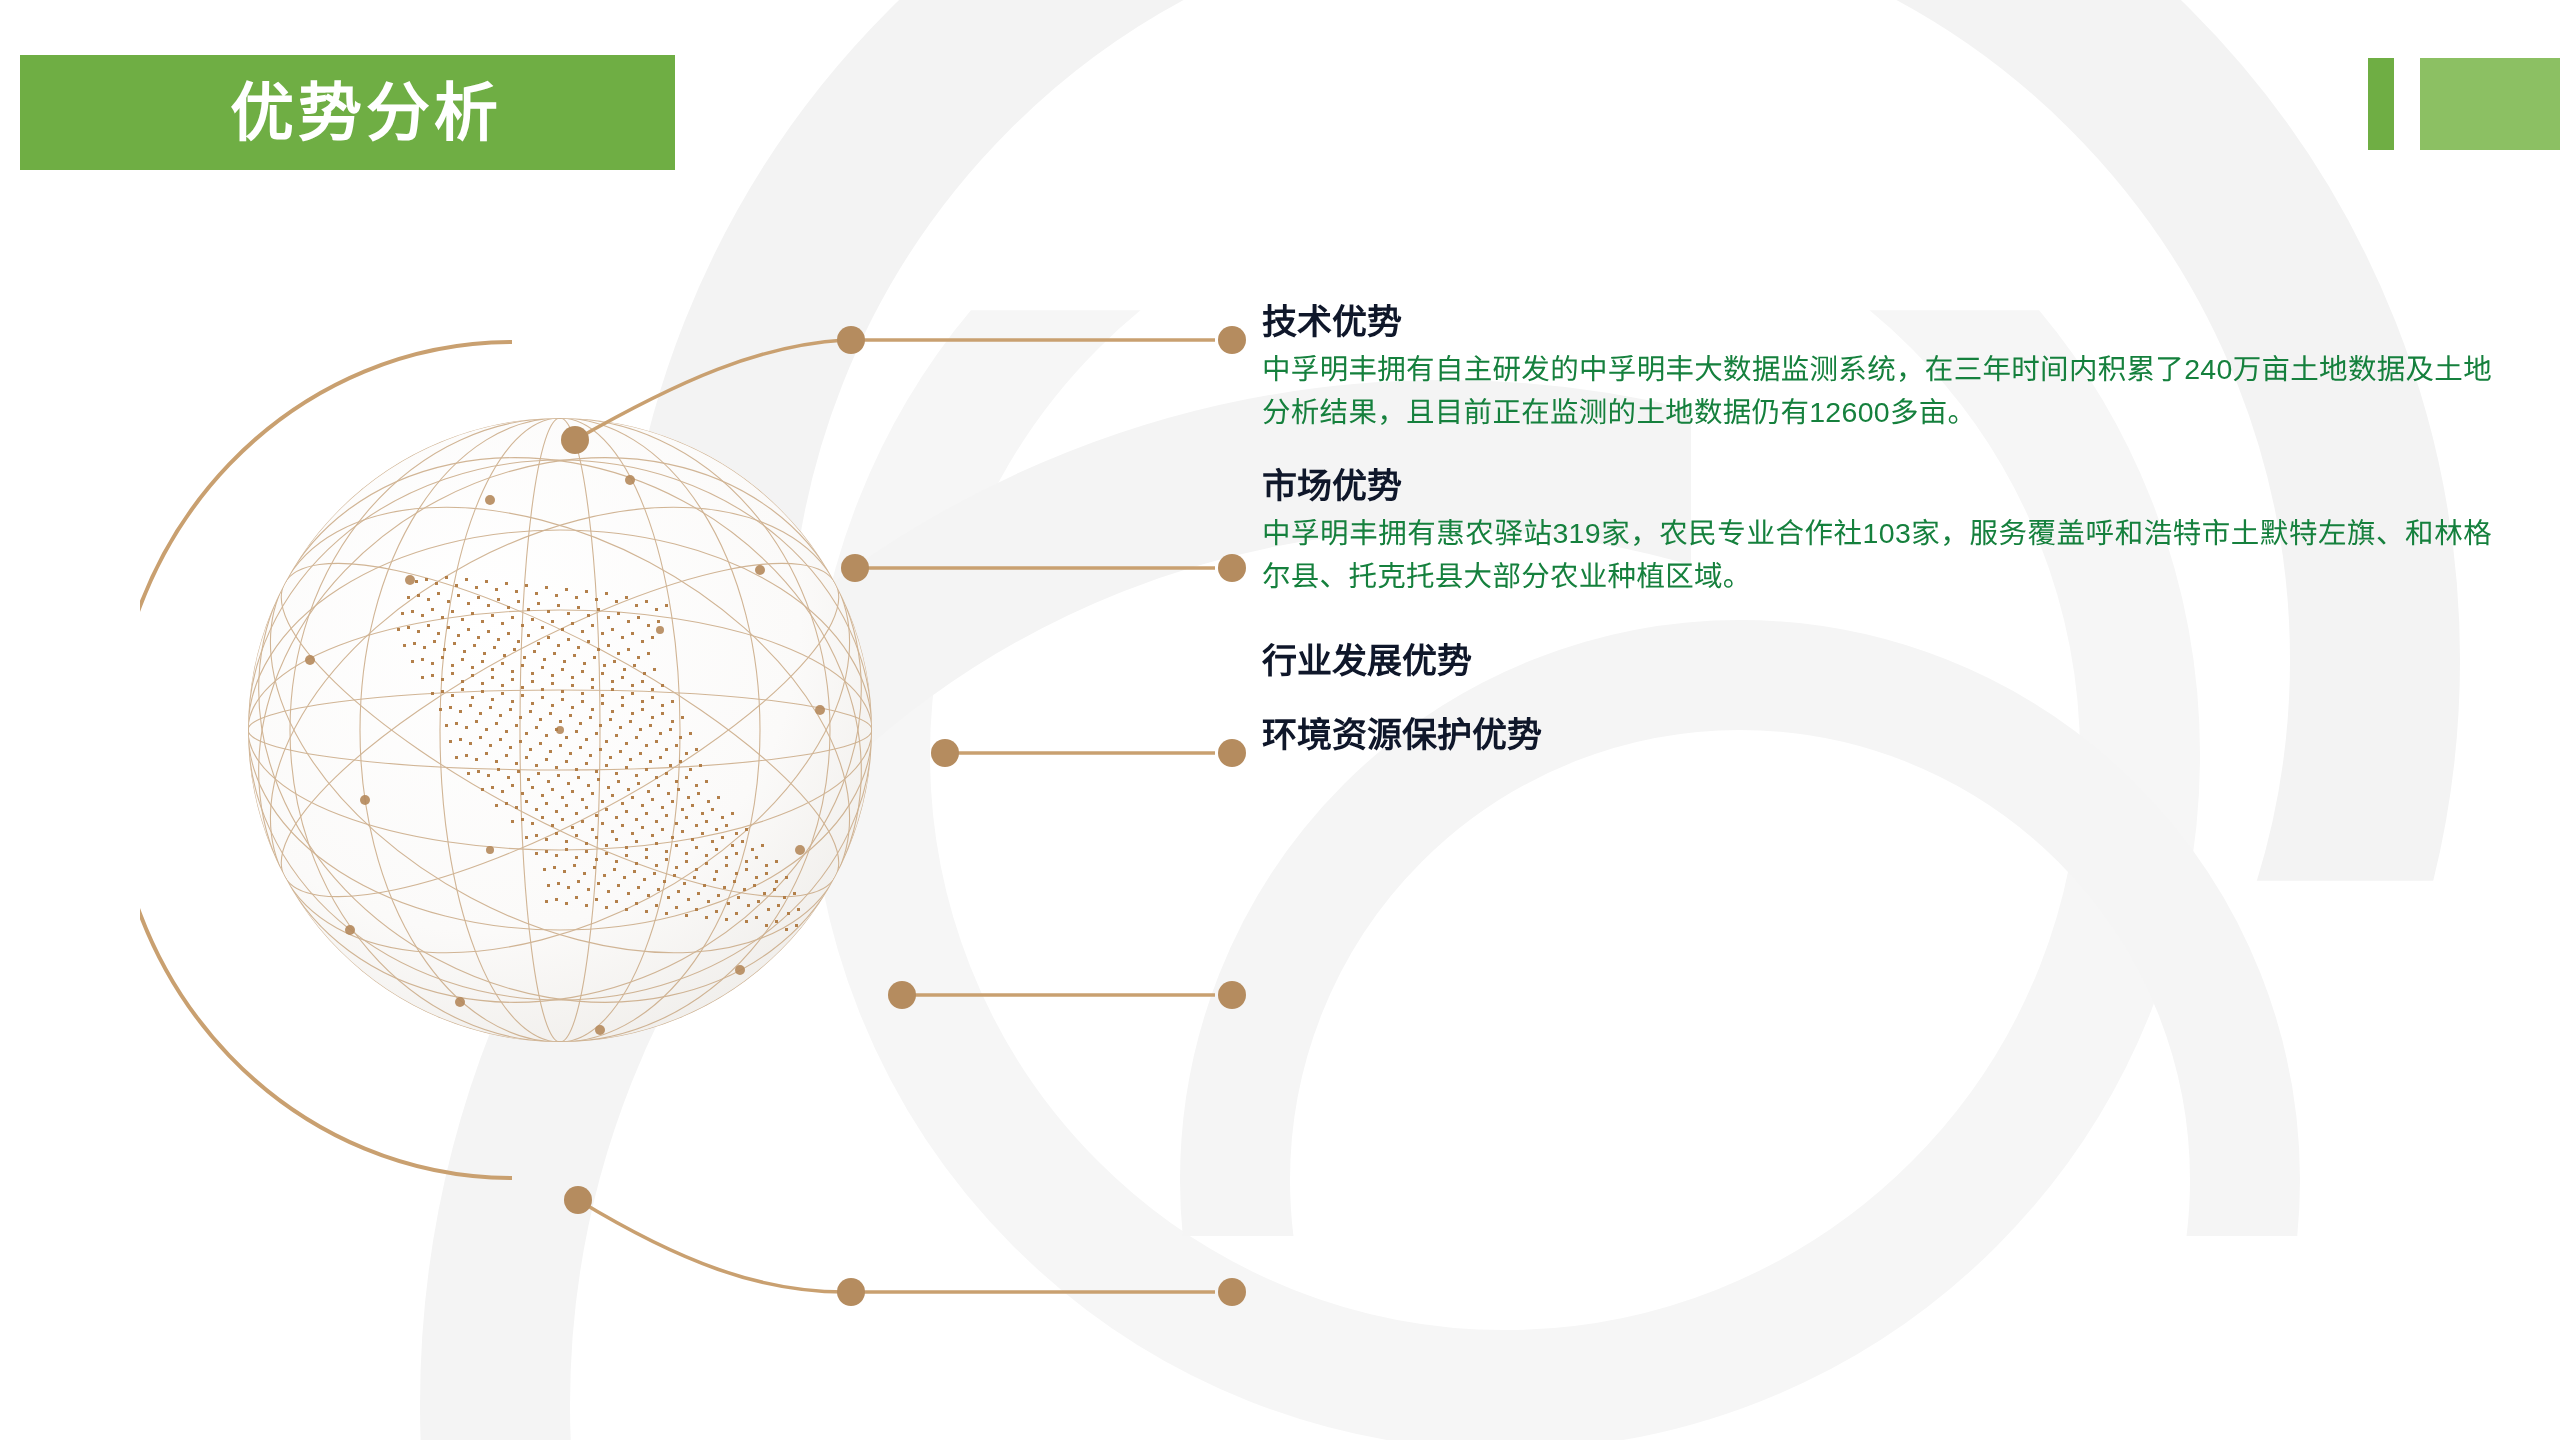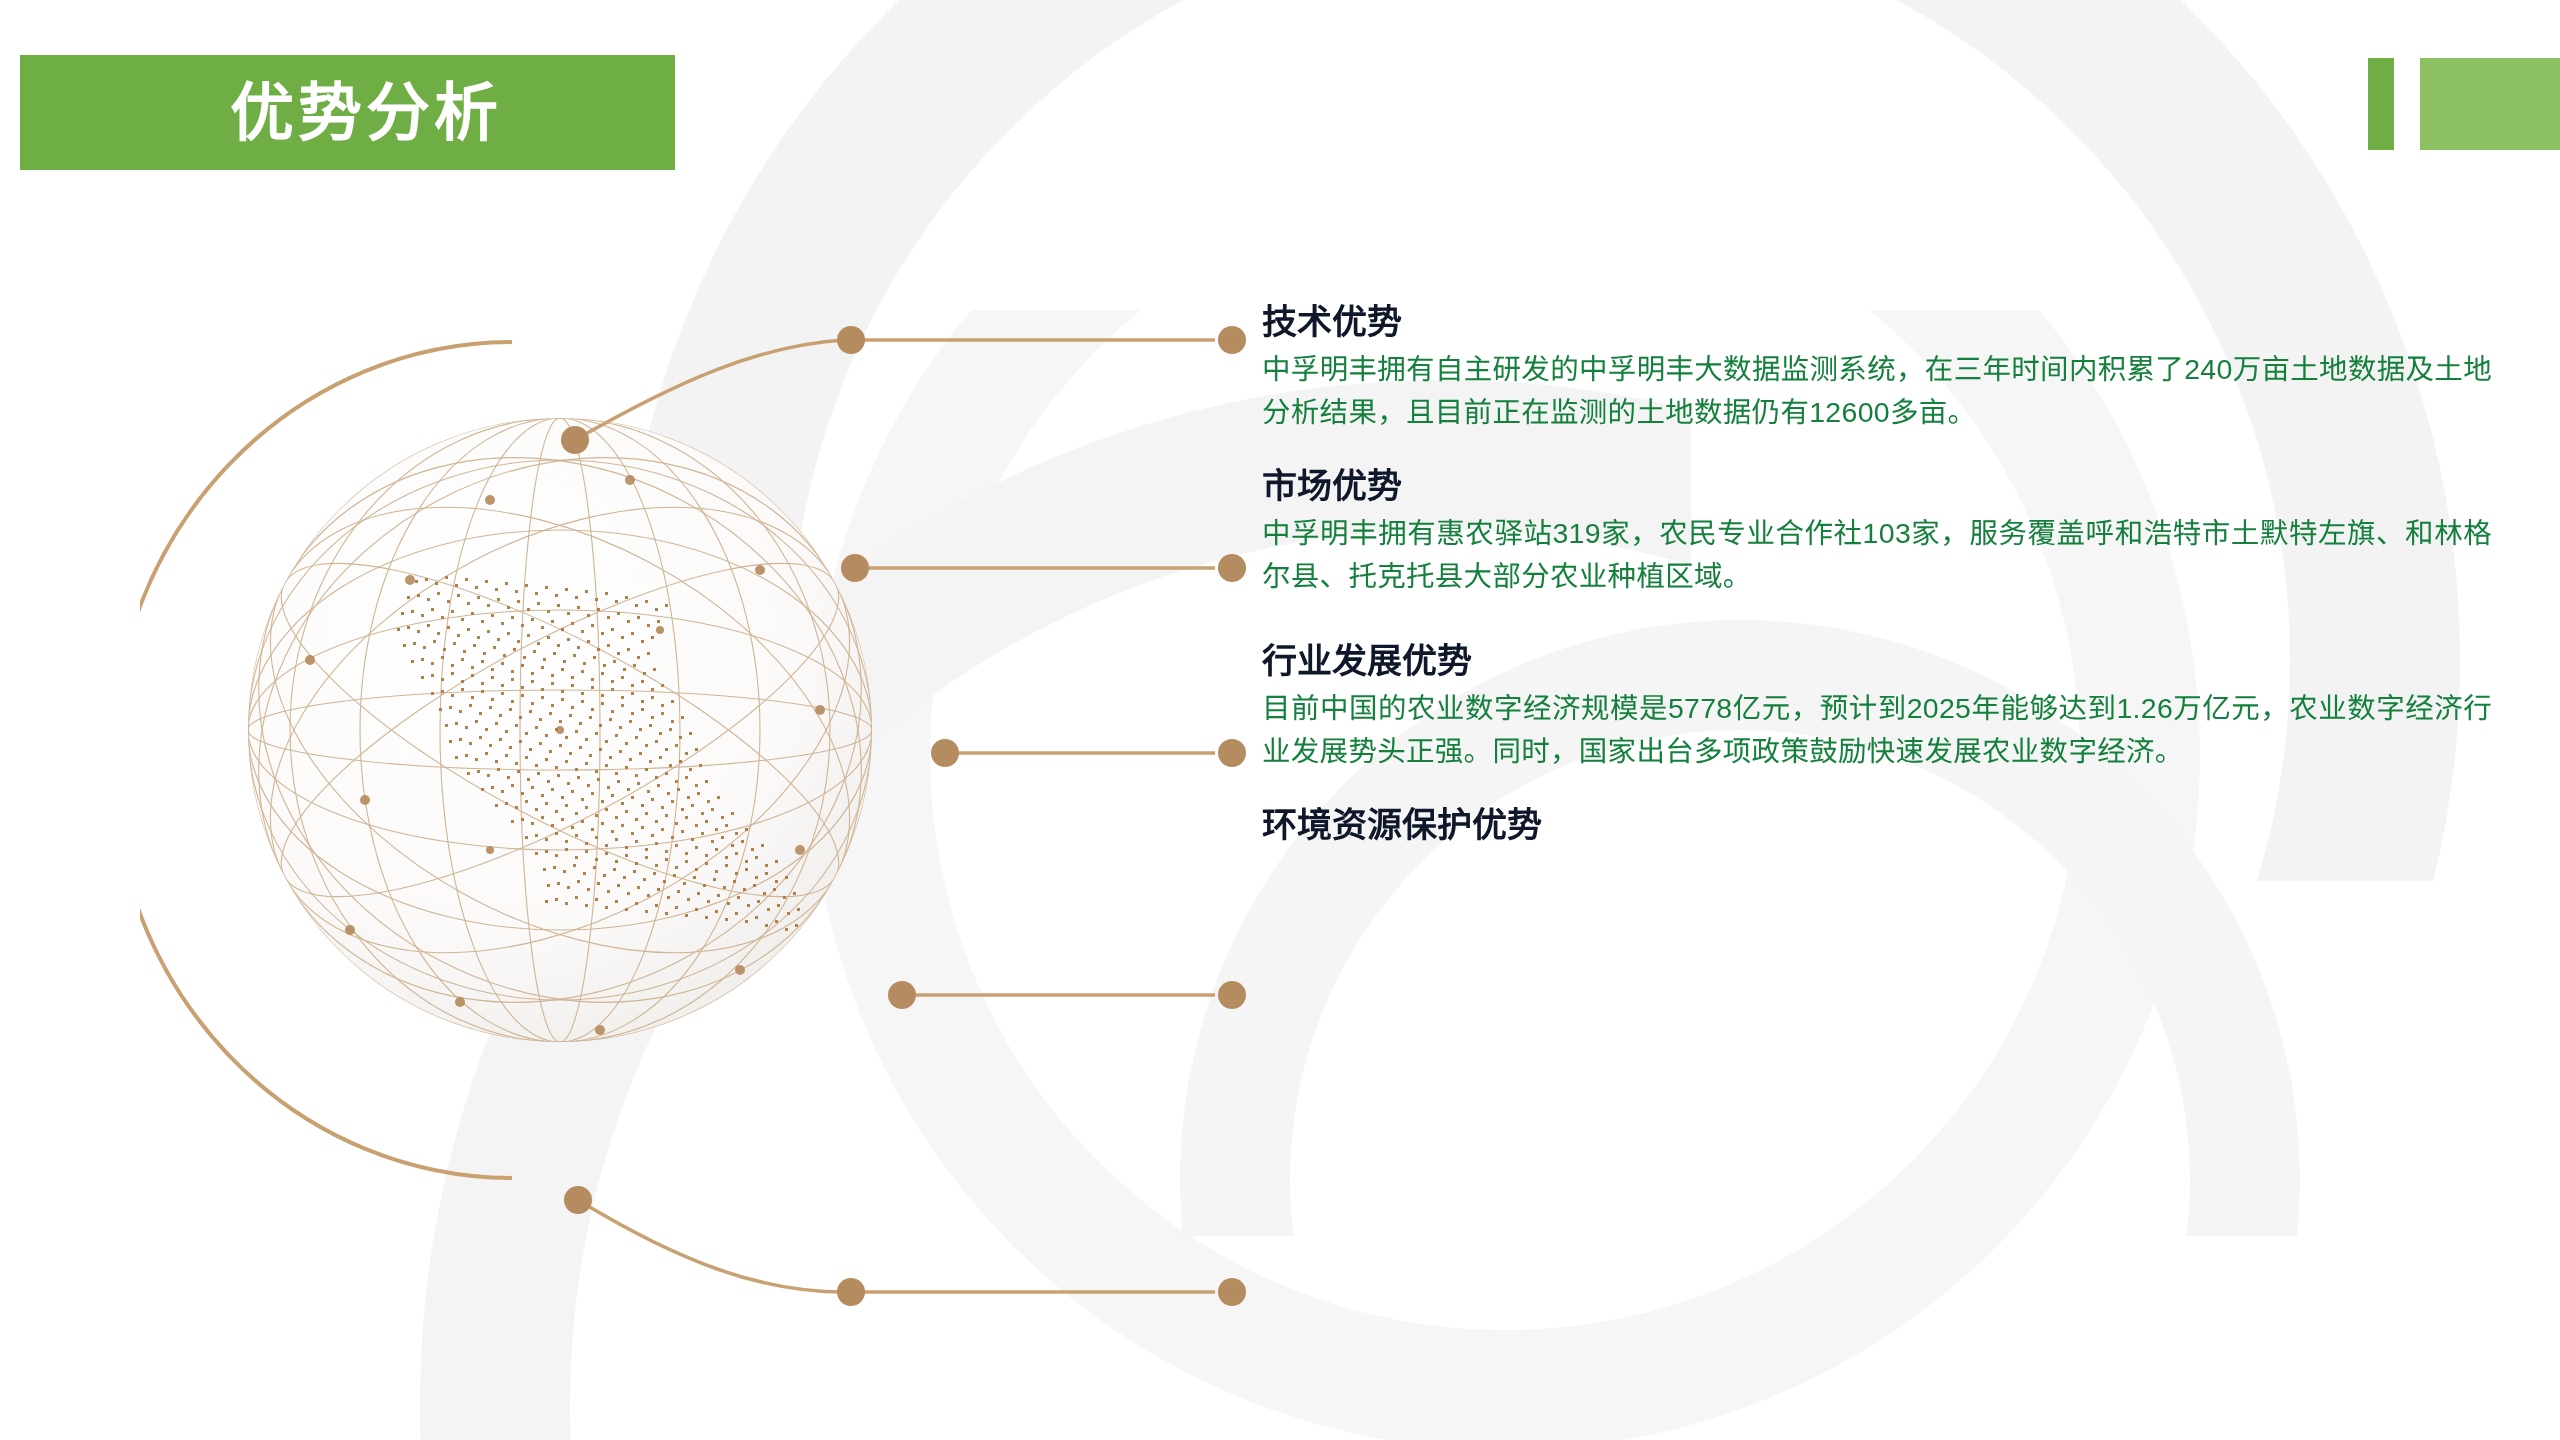--- a/index.html
+++ b/index.html
@@ -313,20 +313,19 @@
   </div>
 
   <div class="item i2">
     <h2 class="item-head">市场优势</h2>
     <p class="item-body">中孚明丰拥有惠农驿站319家，农民专业合作社103家，服务覆盖呼和浩特市土默特左旗、和林格尔县、托克托县大部分农业种植区域。</p>
   </div>
 
 
   <div class="item i4">
     <h2 class="item-head">行业发展优势</h2>
-    <p class="item-body">目前中国的农业数字经济规模是5778亿元，预计到2025年能够达到1.26万亿元，农业数字经济行业发展势头正强。同时，国家出台多项政策鼓励快速发展农业数字经济。</p>
   </div>
 
   <div class="item i5">
     <h2 class="item-head">环境资源保护优势</h2>
   </div>
 
 </div>
 
 </body></html>

